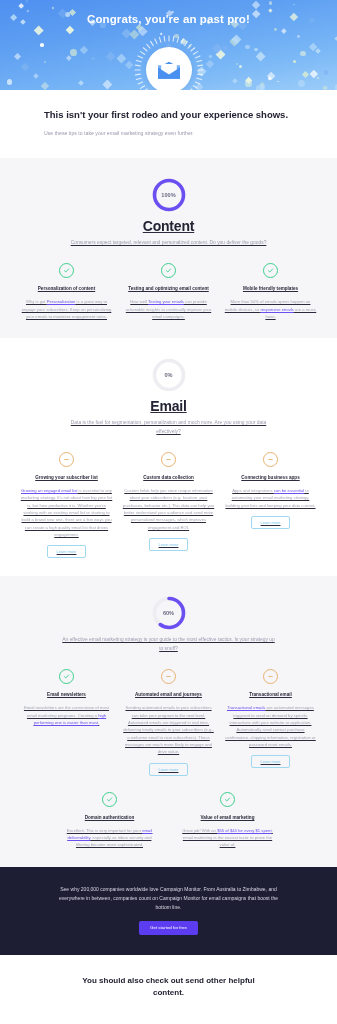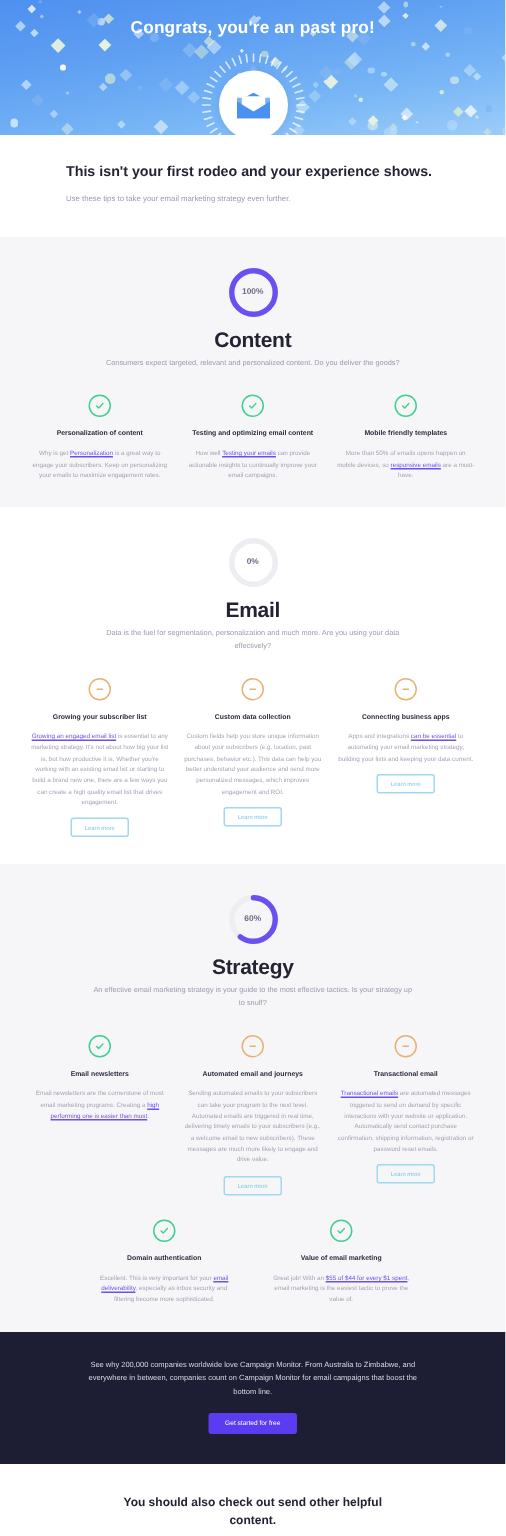--- a/index.html
+++ b/index.html
@@ -49,21 +49,21 @@
     display: flex; align-items: center; justify-content: center;
     box-shadow: 0 1px 4px rgba(40,70,120,.12);
   }
 
   
   .intro { background: #fff; padding: 18px 44px 20px; text-align: left; }
   .intro h2 { font-size: 9.5px; font-weight: 700; line-height: 1.5; color: #232334; }
   .intro p { margin-top: 7px; font-size: 5.2px; line-height: 1.65; color: #9a9aae; }
 
   
-  .section { padding: 20px 14px 18px; text-align: center; }
+  .section { padding: 20px 14px 18px; text-align: center; text-decoration: underline; }
   .section.alt { background: #f6f6f8; }
   .section.plain { background: #ffffff; }
 
   .ring { position: relative; width: 34px; height: 34px; margin: 0 auto 6px; }
   .ring svg { display: block; }
   .ring .pct {
     position: absolute; inset: 0;
     display: flex; align-items: center; justify-content: center;
     font-size: 5.6px; font-weight: 700; color: #6b6b84;
   }
@@ -370,21 +370,20 @@
         </div>
       </div>
       <div class="section alt">
         <div class="ring">
           <svg width="34" height="34" viewBox="0 0 34 34">
             <circle cx="17" cy="17" r="14.5" fill="none" stroke="#ededf2" stroke-width="3.6"></circle>
             <circle cx="17" cy="17" r="14.5" fill="none" stroke="#6b4ff0" stroke-width="3.6" stroke-linecap="round" stroke-dasharray="91.106186954104" stroke-dashoffset="36.4424747816416" transform="rotate(-90 17 17)"></circle>
           </svg>
           <div class="pct">60%</div>
         </div>
-        <div class="sec-title">Strategy</div>
         <div class="sec-sub">An effective email marketing strategy is your guide to the most effective tactics. Is your strategy up to snuff?</div>
         <div class="cards">
           <div class="card">
             <div class="icon-circle">
               <svg width="7" height="7" viewBox="0 0 10 10">
                 <path d="M2 5.2 4 7.2 8 2.8" fill="none" stroke="#3ecf8e" stroke-width="1.3" stroke-linecap="round" stroke-linejoin="round"></path>
               </svg>
             </div>
             <h4>Email newsletters</h4>
             <p>Email newsletters are the cornerstone of most email marketing programs. Creating a <a>high performing one is easier than most</a>.</p>

